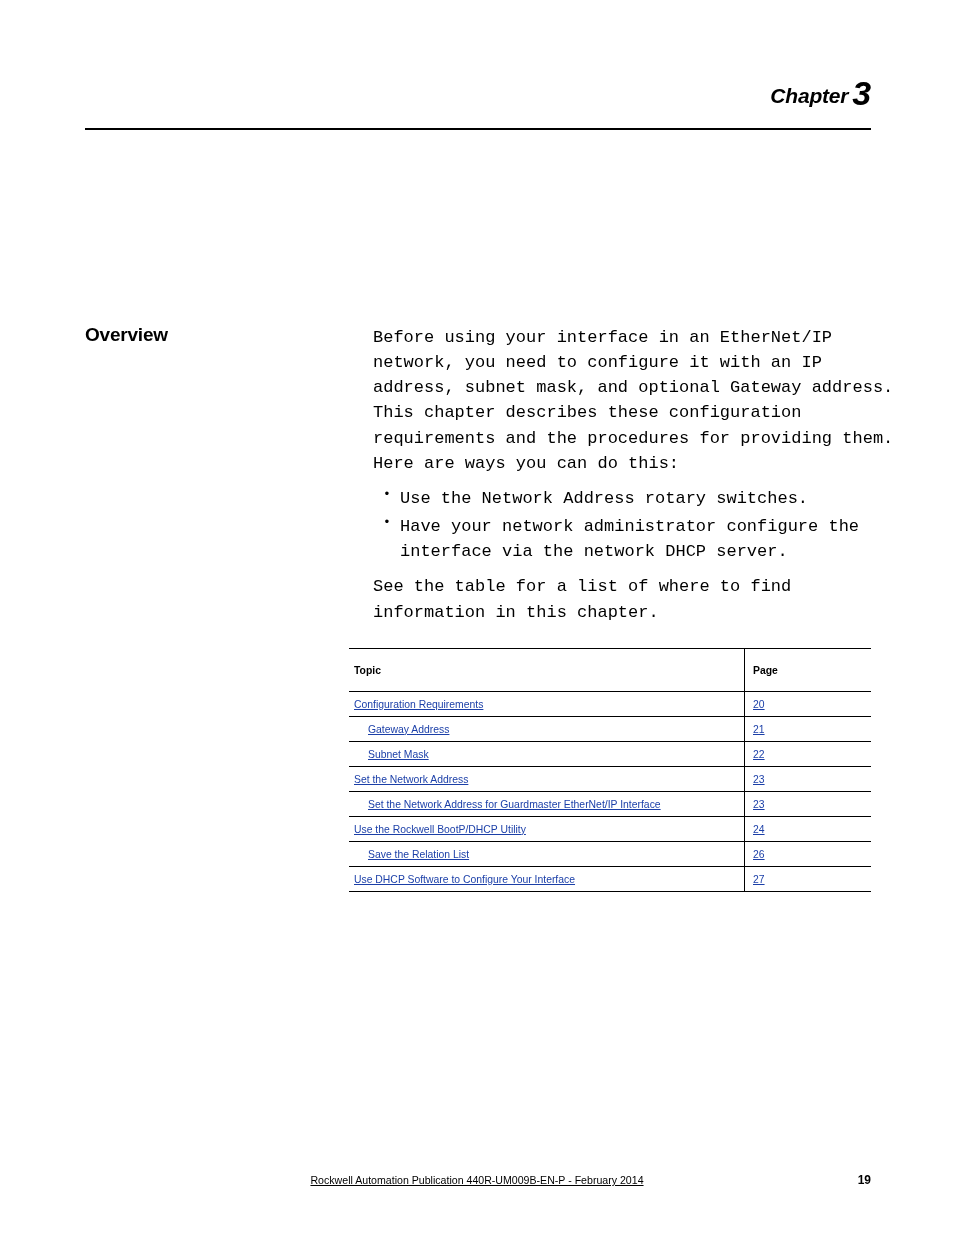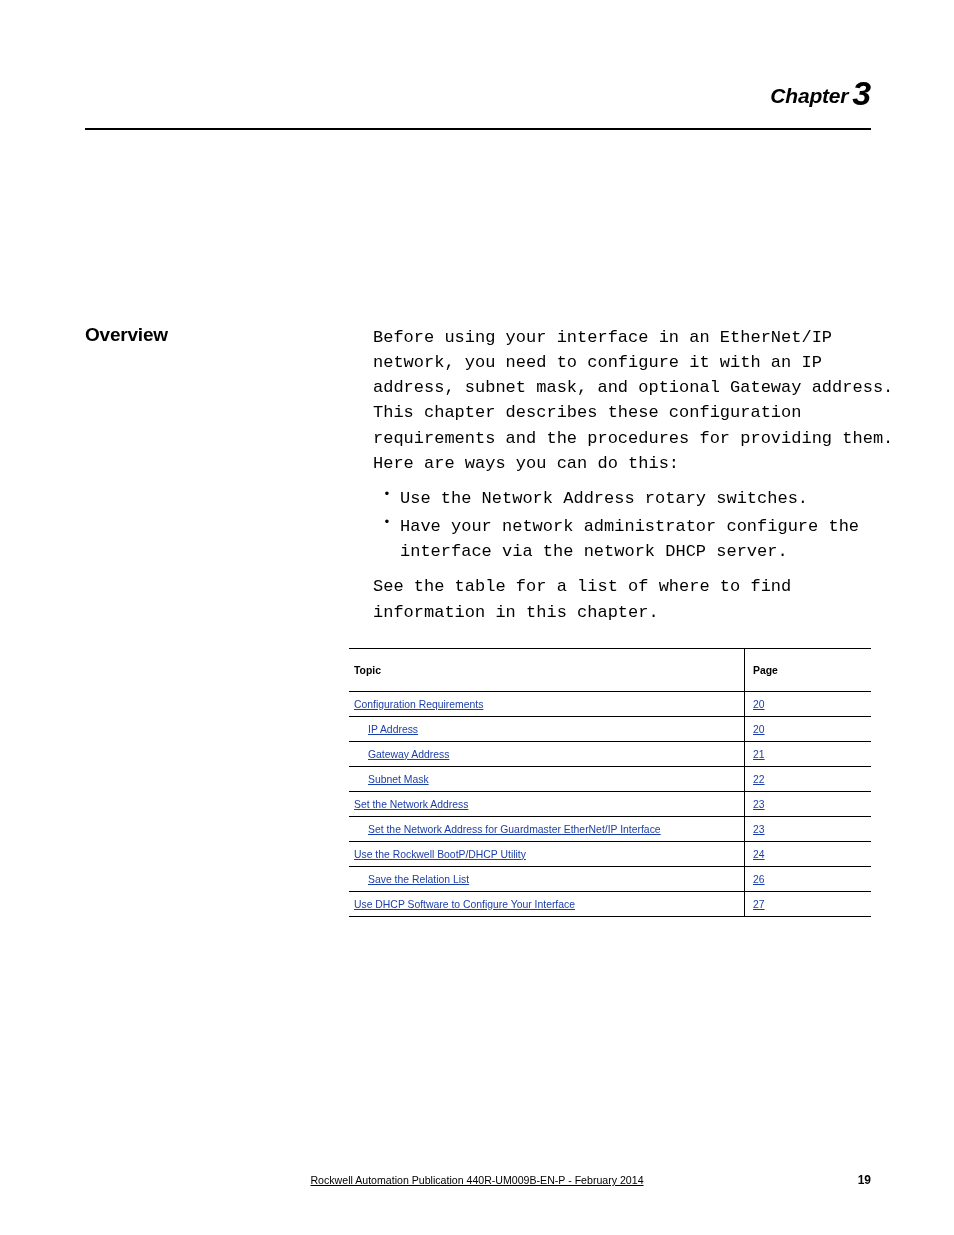--- a/index.html
+++ b/index.html
@@ -245,24 +245,20 @@
         <th>Topic</th>
         <th class="page-col">Page</th>
       </tr>
     </thead>
     <tbody>
       <tr>
         <td><span class="toc-link">Configuration Requirements</span></td>
         <td class="page-cell"><span class="toc-link">20</span></td>
       </tr>
       <tr>
-        <td class="indent-1"><span class="toc-link">IP Address</span></td>
-        <td class="page-cell"><span class="toc-link">20</span></td>
-      </tr>
-      <tr>
         <td class="indent-1"><span class="toc-link">Gateway Address</span></td>
         <td class="page-cell"><span class="toc-link">21</span></td>
       </tr>
       <tr>
         <td class="indent-1"><span class="toc-link">Subnet Mask</span></td>
         <td class="page-cell"><span class="toc-link">22</span></td>
       </tr>
       <tr>
         <td><span class="toc-link">Set the Network Address</span></td>
         <td class="page-cell"><span class="toc-link">23</span></td>

